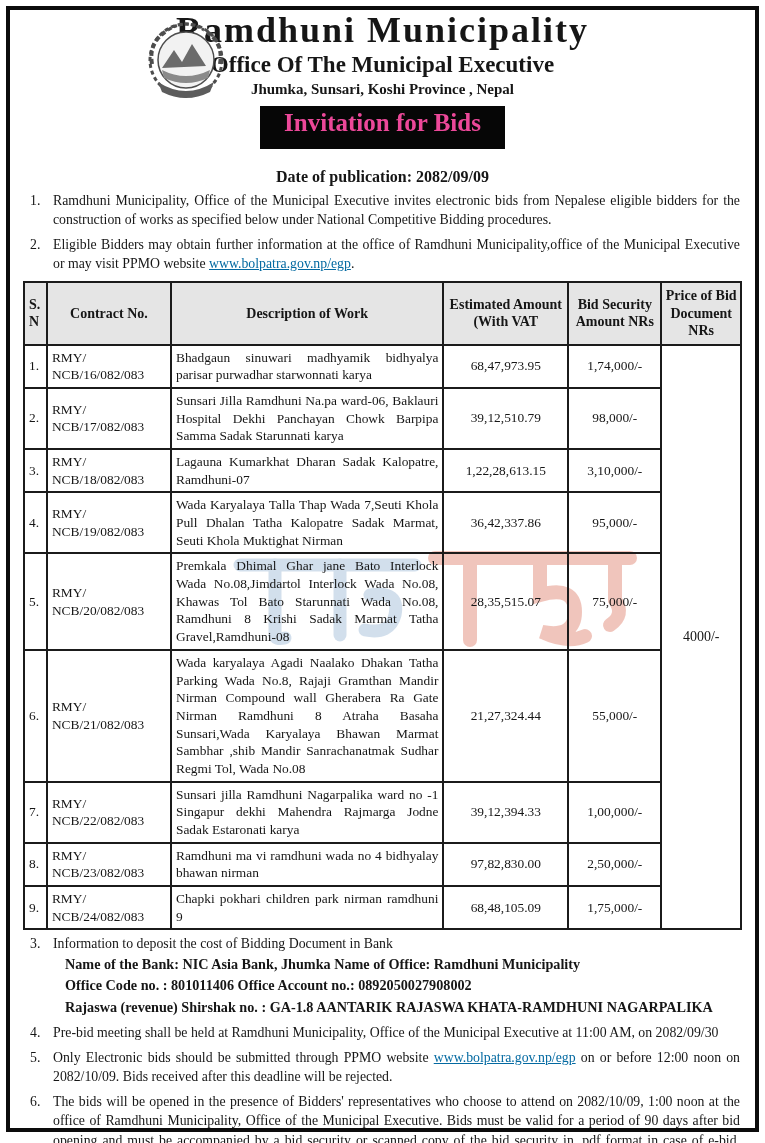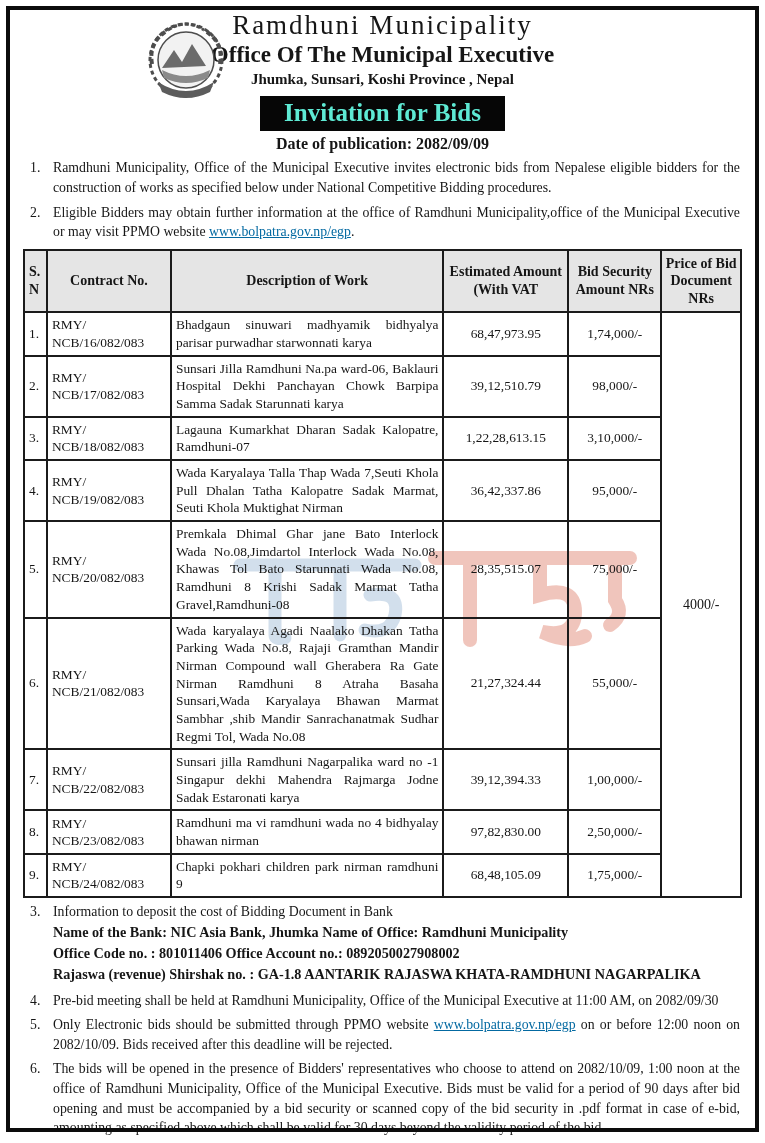--- a/index.html
+++ b/index.html
@@ -12,34 +12,34 @@
     position:absolute; left:6px; top:6px; right:6px; bottom:11px;
     border:4px solid #0c0c0c; pointer-events:none; z-index:5;
   }
   .content { position:relative; padding:10px 23px 0 23px; z-index:1; }
 
   
   .header-wrap { position:relative; text-align:center; }
   .logo {
     position:absolute; left:115px; top:2px; width:96px; height:104px;
   }
-  .m-title { font-size:27px; font-weight:normal; letter-spacing:2px; line-height:1.15; }
+  .m-title { font-size:36px; font-weight:bold; letter-spacing:2px; line-height:1.15; }
   .o-title { font-size:23px; font-weight:bold; line-height:1.2; }
   .addr    { font-size:15px; font-weight:bold; line-height:1.35; }
   .banner {
-    display:inline-block; margin:7px auto 3px; background:#060606; color:#5eead4;
-    font-size:25px; font-weight:bold; padding:3px 24px 5px; line-height:1.1;
+    display:inline-block; margin:7px auto 18px; background:#060606; color:#ec4899;
+    font-size:25px; font-weight:bold; padding:3px 24px 12px; line-height:1.1;
   }
   .pubdate { font-size:16px; font-weight:bold; margin-top:1px; }
 
   
   .item { display:flex; font-size:13.8px; line-height:1.42; margin-top:5px; }
   .item .no { flex:0 0 30px; padding-left:7px; }
   .item .txt { flex:1; text-align:justify; padding-right:2px; }
-  .bold-line { margin-left:30px; font-weight:bold; font-size:14.2px; line-height:1.5; }
+  .bold-line { margin-left:42px; font-weight:bold; font-size:14.2px; line-height:1.5; }
   a.doc-link { color:#0369a1; text-decoration:underline; }
 
   
   table.bid-table {
     width:100%; border-collapse:collapse; table-layout:fixed;
     margin-top:7px; margin-bottom:4px; background:transparent;
   }
   .bid-table th, .bid-table td { border:2px solid #1b1b1b; vertical-align:middle; }
   .bid-table th {
     background:#e5e5e5; font-size:14px; font-weight:bold;

